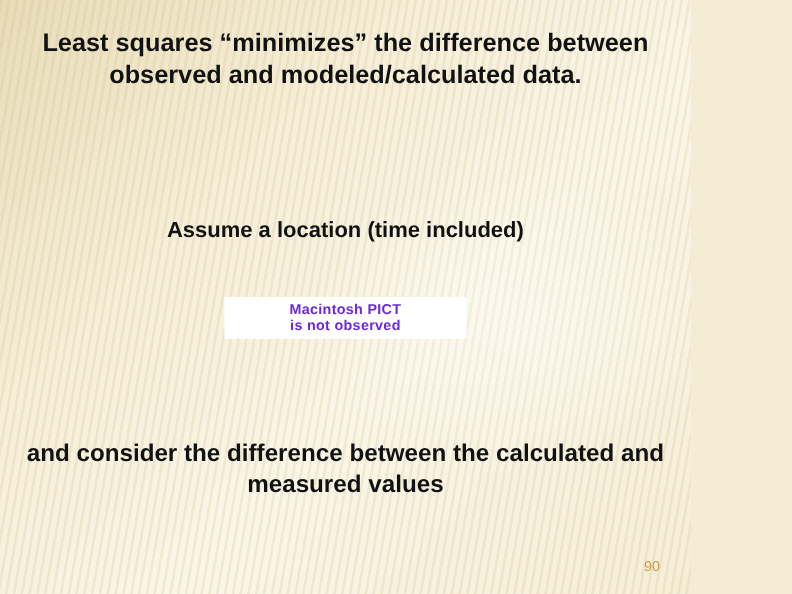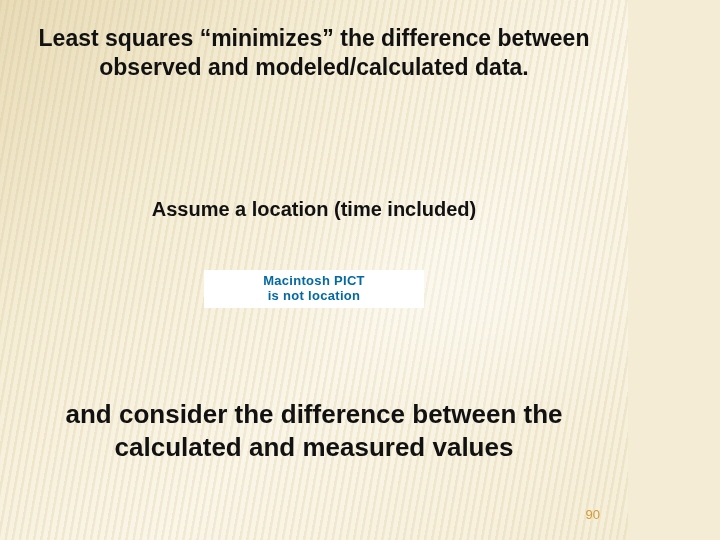--- a/index.html
+++ b/index.html
@@ -49,35 +49,35 @@
     position: absolute;
     top: 270px;
     left: 50%;
     transform: translateX(-50%);
     width: 220px;
     text-align: center;
     background: #ffffff;
     padding: 4px 6px;
   }
   .placeholder-text {
-    color: #0369a1;
+    color: #6d28d9;
     font-family: Arial, sans-serif;
     font-weight: bold;
     font-size: 13px;
     line-height: 1.15;
     letter-spacing: 0.3px;
   }
   .bottom-text {
     position: absolute;
     top: 398px;
     left: 18px;
     right: 18px;
     text-align: center;
     font-weight: bold;
-    font-size: 26px;
+    font-size: 22px;
     color: #111;
     line-height: 1.25;
   }
   .page-num {
     position: absolute;
     bottom: 18px;
     right: 28px;
     font-size: 13px;
     color: #d49a3a;
     font-family: Arial, sans-serif;
@@ -87,20 +87,20 @@
 <body>
 
 <div class="slide">
 
   <div class="heading">Least squares “minimizes” the difference between observed and modeled/calculated data.</div>
 
   <div class="mid-text">Assume a location (time included)</div>
 
   <div class="placeholder">
     <div class="placeholder-text">Macintosh PICT</div>
-    <div class="placeholder-text">is not location</div>
+    <div class="placeholder-text">is not observed</div>
   </div>
 
   <div class="bottom-text">and consider the difference between the calculated and measured values</div>
 
   <div class="page-num">90</div>
 
 </div>
 
 </body></html>

